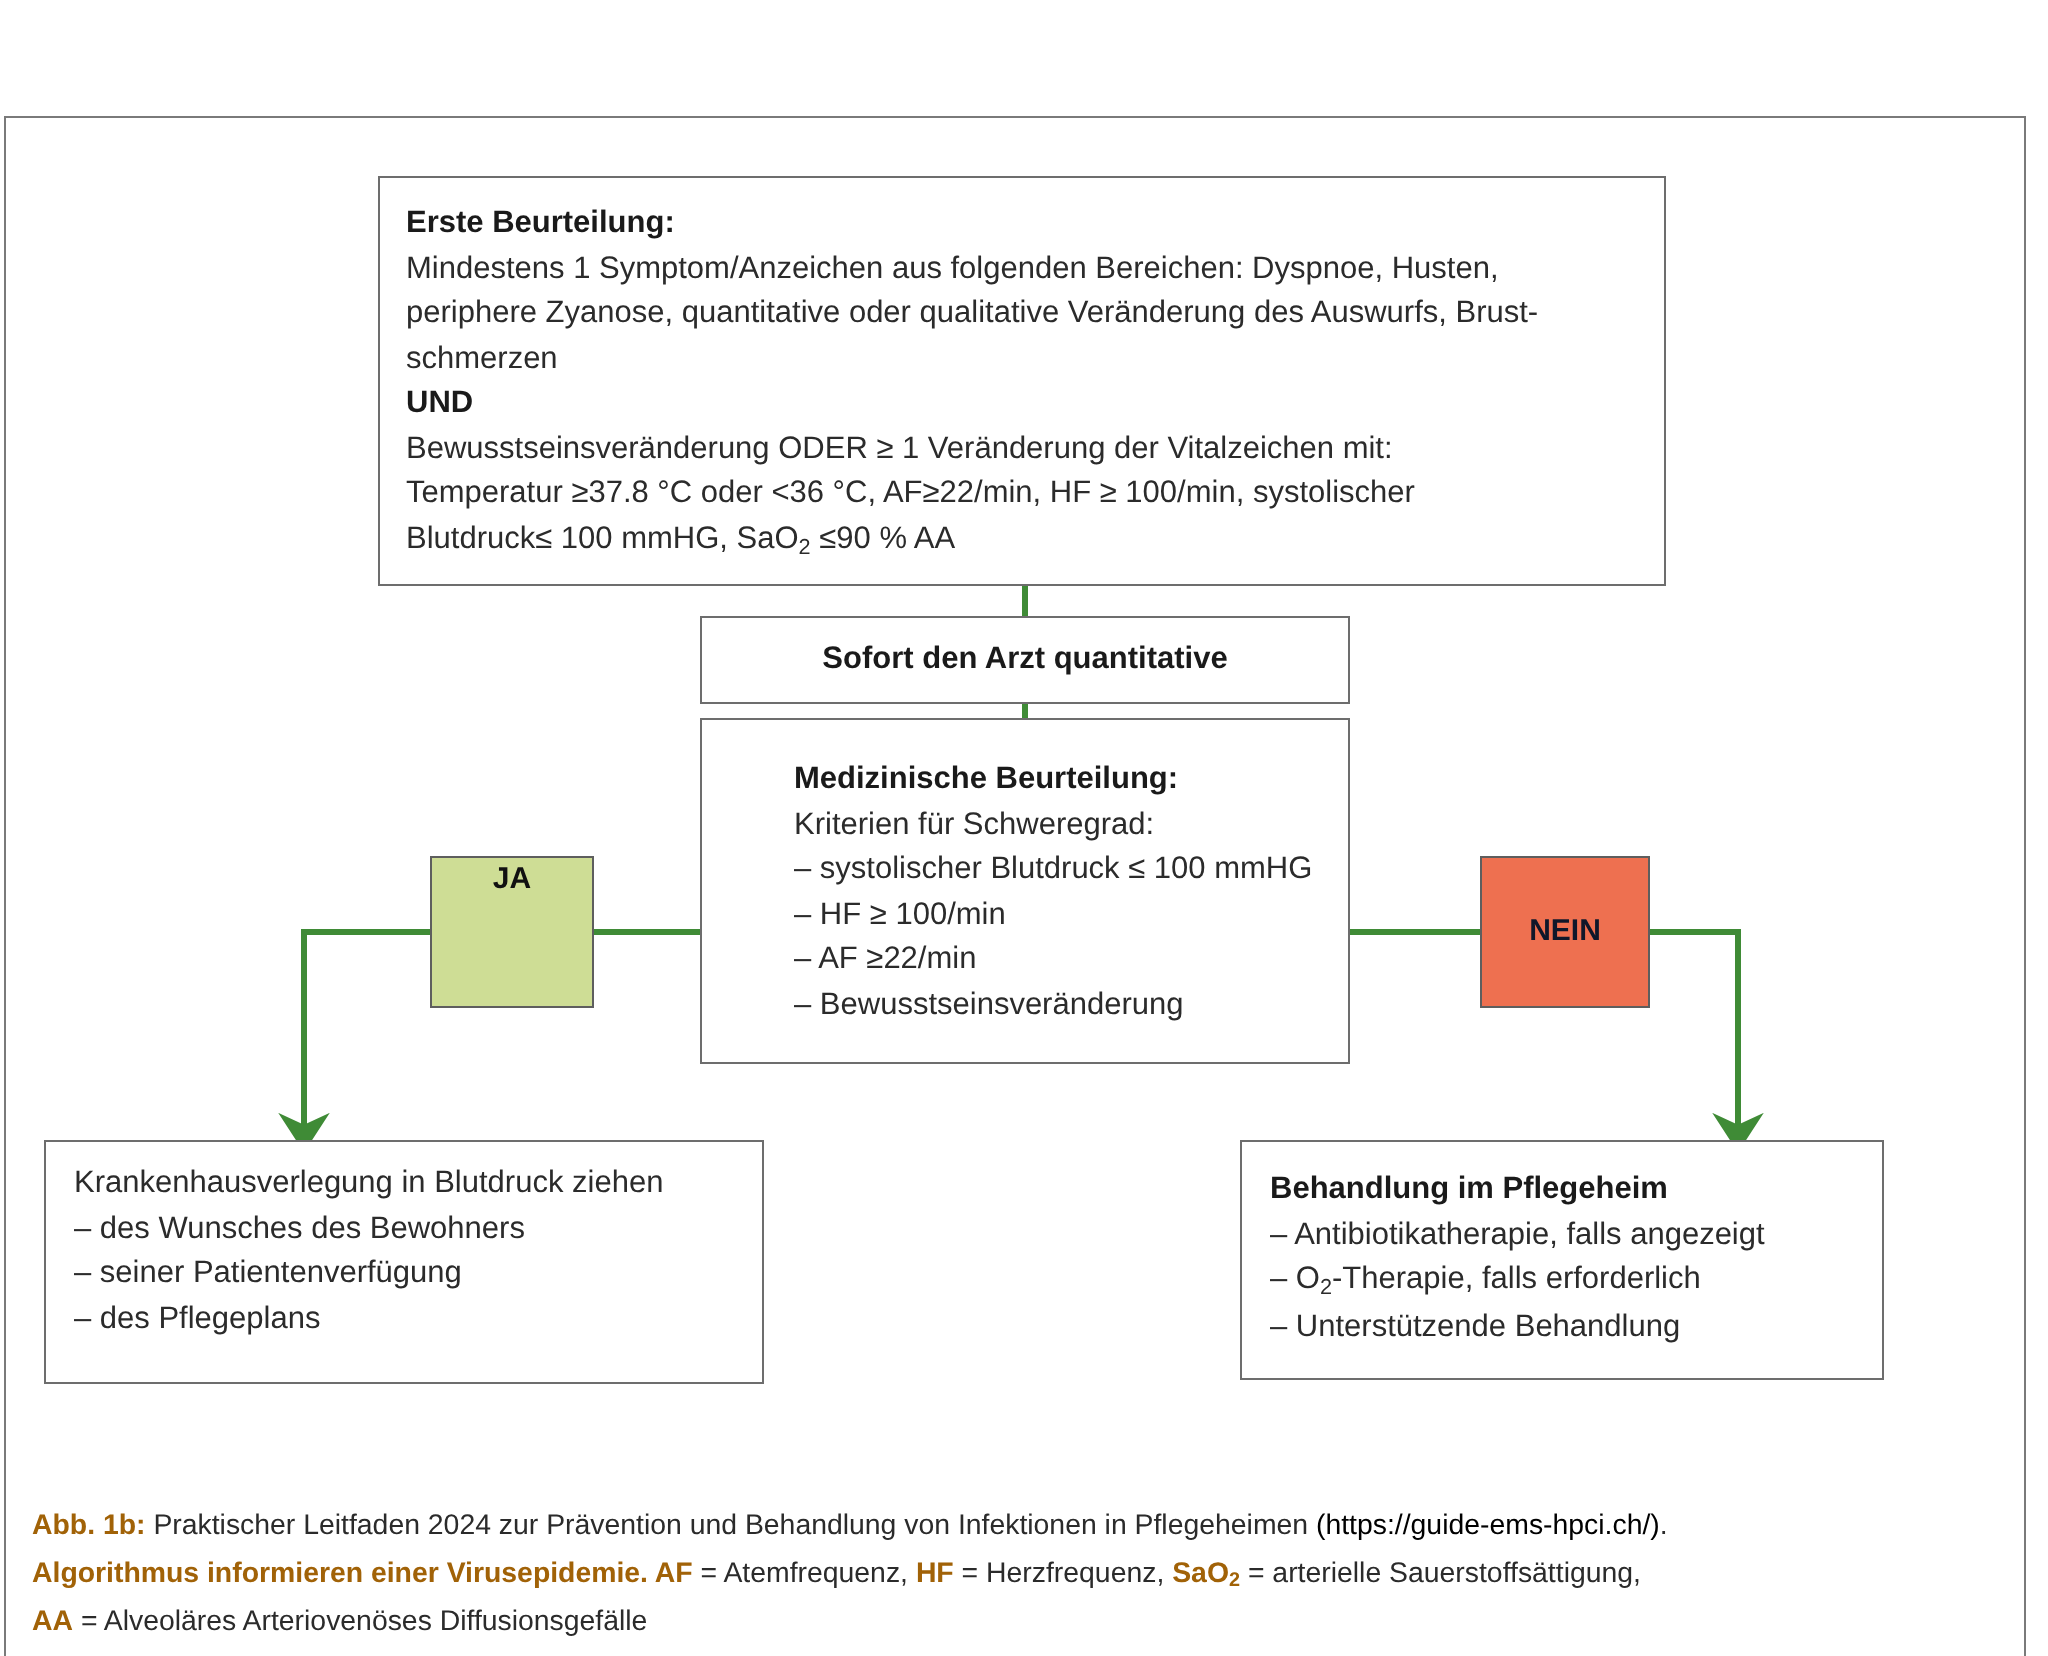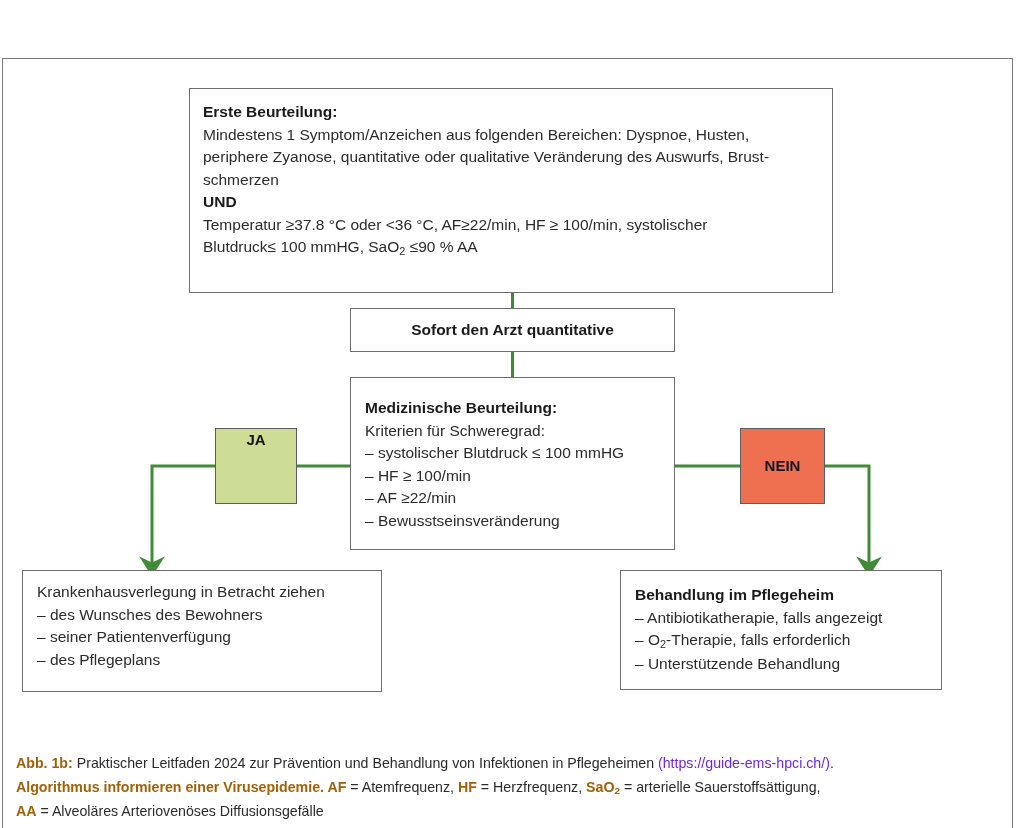--- a/index.html
+++ b/index.html
@@ -58,21 +58,21 @@
   }
   #box-erste-beurteilung .pad { padding: 12px 12px 10px 13px; }
 
   #box-arzt-informieren {
     left: 350px; top: 308px; width: 325px; height: 44px;
     display: flex; align-items: center; justify-content: center;
     font-weight: bold; font-size: 15.5px; color: #1a1a1a;
   }
 
   #box-medizinische-beurteilung {
-    left: 350px; top: 377px; width: 325px; height: 173px;
+    left: 350px; top: 359px; width: 325px; height: 173px; padding-left: 32px;
   }
   #box-medizinische-beurteilung .pad { padding: 19px 12px 10px 14px; }
 
   #box-ja {
     left: 215px; top: 428px; width: 82px; height: 76px;
     background: #cedd95;
     border: 1.5px solid #5e5e5e;
     display: flex; align-items: flex-start; justify-content: center;
     font-weight: bold; font-size: 15px; color: #111111;
   }
@@ -97,21 +97,21 @@
   
   #caption {
     position: absolute;
     left: 16px;
     top: 752px;
     width: 980px;
     font-size: 14.2px;
     line-height: 23.5px;
     color: #2b2b2b;
   }
-  #caption .link { color: #6d28d9; }
+  #caption .link { color: #000000; }
   #caption b { color: #a16207; }
 </style>
 </head>
 <body>
 
 <div id="page">
 
   <div class="frame"></div>
 
   <svg class="flow" viewBox="0 0 1024 828" xmlns="http://www.w3.org/2000/svg">
@@ -134,20 +134,21 @@
     <path d="M825,466 L869,466 L869,566" fill="none" stroke="#3f8b36" stroke-width="3" marker-end="url(#arrowGreen)"></path>
   </svg>
 
   <div class="box" id="box-erste-beurteilung">
     <div class="pad">
       <div class="bold">Erste Beurteilung:</div>
       <div>Mindestens 1 Symptom/Anzeichen aus folgenden Bereichen: Dyspnoe, Husten,</div>
       <div>periphere Zyanose, quantitative oder qualitative Veränderung des Auswurfs, Brust-</div>
       <div>schmerzen</div>
       <div class="bold">UND</div>
+      <div>Bewusstseinsveränderung ODER ≥ 1 Veränderung der Vitalzeichen mit:</div>
       <div>Temperatur ≥37.8 °C oder &lt;36 °C, AF≥22/min, HF ≥ 100/min, systolischer</div>
       <div>
         <span>Blutdruck≤ 100 mmHG, SaO</span><sub>2</sub><span> ≤90 % AA</span>
       </div>
     </div>
   </div>
 
   <div class="box" id="box-arzt-informieren">
     <span>Sofort den Arzt quantitative</span>
   </div>
@@ -166,21 +167,21 @@
   <div class="box" id="box-ja">
     <span>JA</span>
   </div>
 
   <div class="box" id="box-nein">
     <span>NEIN</span>
   </div>
 
   <div class="box" id="box-krankenhaus">
     <div class="pad">
-      <div>Krankenhausverlegung in Betracht ziehen</div>
+      <div>Krankenhausverlegung in Blutdruck ziehen</div>
       <div>– des Wunsches des Bewohners</div>
       <div>– seiner Patientenverfügung</div>
       <div>– des Pflegeplans</div>
     </div>
   </div>
 
   <div class="box" id="box-behandlung">
     <div class="pad">
       <div class="bold">Behandlung im Pflegeheim</div>
       <div>– Antibiotikatherapie, falls angezeigt</div>

